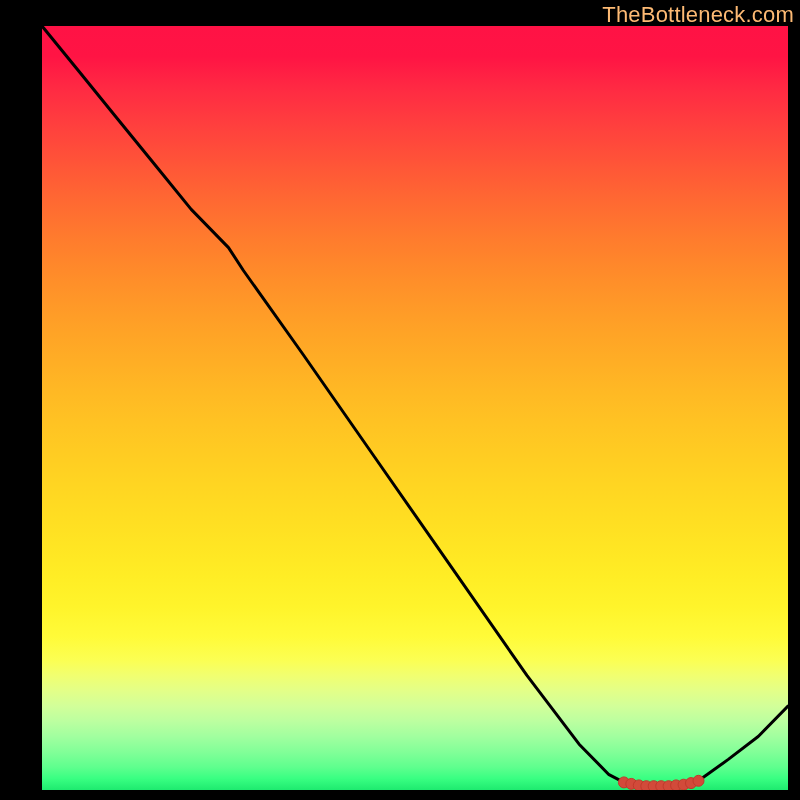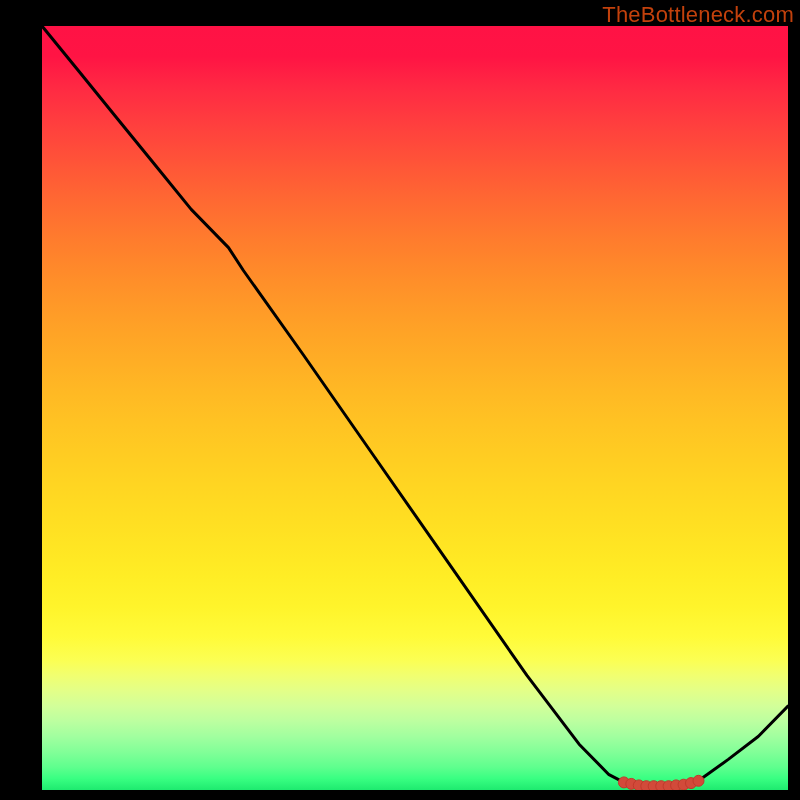--- a/index.html
+++ b/index.html
@@ -14,21 +14,21 @@
   .frame {
     position: relative;
     width: 800px;
     height: 800px;
     background: #000;
   }
   .watermark {
     position: absolute;
     top: 2px;
     right: 6px;
-    color: #c2410c;
+    color: #fdba74;
     font-size: 22px;
     letter-spacing: 0.2px;
     font-weight: 400;
     user-select: none;
   }
   .plot {
     position: absolute;
     
     overflow: hidden;
   }

